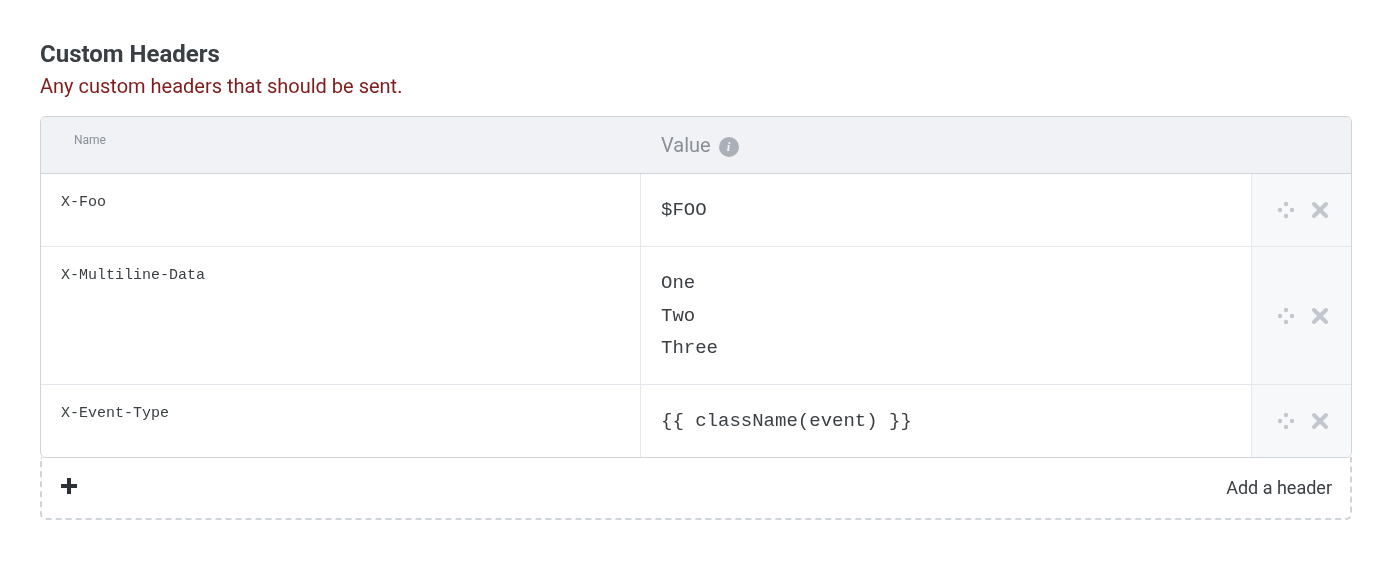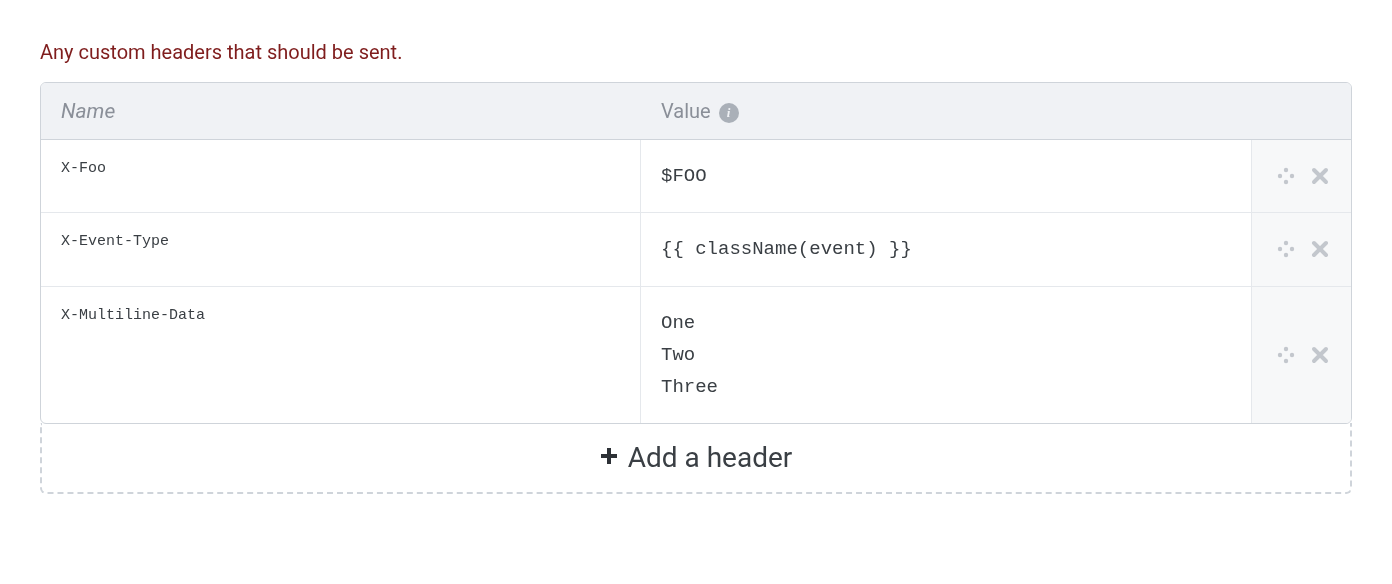--- a/index.html
+++ b/index.html
@@ -29,24 +29,23 @@
       border-radius: 6px;
       overflow: hidden;
     }
     .table-header {
       display: flex;
       background: #f0f2f5;
       border-bottom: 1px solid #cfd4da;
     }
     .col-name {
       flex: 0 0 600px;
-      padding: 16px 20px;
-      font-size: 21px;
+      padding: 16px 33px;
+      font-size: 12px;
       color: #8a8f98;
-      font-style: italic;
     }
     .col-value {
       flex: 1;
       padding: 16px 20px;
       font-size: 20px;
       color: #8a8f98;
       display: flex;
       align-items: flex-end;
       gap: 8px;
     }
@@ -110,71 +109,53 @@
       border: none;
       padding: 0;
     }
     .add-row {
       border: 2px dashed #cfd4da;
       border-top: none;
       border-radius: 0 0 6px 6px;
       padding: 18px;
       text-align: center;
       cursor: pointer;
-      font-size: 28px;
+      font-size: 18px;
       color: #3a3f44;
       display: flex;
       align-items: center;
-      justify-content: center;
+      justify-content: space-between;
       gap: 10px;
       margin-top: -1px;
     }
     .plus-icon {
       font-weight: 900;
       font-size: 22px;
     }
   </style>
 </head>
 <body>
 
 <div class="container">
+  <h2 class="section-title">Custom Headers</h2>
   <p class="section-description">Any custom headers that should be sent.</p>
 
   <div class="headers-table">
     <div class="table-header">
       <div class="col-name">Name</div>
       <div class="col-value">
         <span>Value</span>
         <span class="info-icon">i</span>
       </div>
     </div>
 
     <div id="rows">
         <div class="table-row">
           <div class="cell-name">X-Foo</div>
           <div class="cell-value">$FOO</div>
-          <div class="cell-actions">
-            <span class="drag-handle">
-              <svg width="22" height="22" viewBox="0 0 22 22">
-                <circle cx="11" cy="5" r="2.2" fill="#c3c7cd"></circle>
-                <circle cx="5" cy="11" r="2.2" fill="#c3c7cd"></circle>
-                <circle cx="17" cy="11" r="2.2" fill="#c3c7cd"></circle>
-                <circle cx="11" cy="17" r="2.2" fill="#c3c7cd"></circle>
-              </svg>
-            </span>
-            <button class="remove-btn">
-              <svg width="18" height="18" viewBox="0 0 18 18">
-                <path d="M3 3 L15 15 M15 3 L3 15" stroke="#c3c7cd" stroke-width="4" stroke-linecap="round"></path>
-              </svg>
-            </button>
-          </div>
-        </div>
-        <div class="table-row">
-          <div class="cell-name">X-Event-Type</div>
-          <div class="cell-value">{{ className(event) }}</div>
           <div class="cell-actions">
             <span class="drag-handle">
               <svg width="22" height="22" viewBox="0 0 22 22">
                 <circle cx="11" cy="5" r="2.2" fill="#c3c7cd"></circle>
                 <circle cx="5" cy="11" r="2.2" fill="#c3c7cd"></circle>
                 <circle cx="17" cy="11" r="2.2" fill="#c3c7cd"></circle>
                 <circle cx="11" cy="17" r="2.2" fill="#c3c7cd"></circle>
               </svg>
             </span>
             <button class="remove-btn">
@@ -198,20 +179,39 @@
                 <circle cx="11" cy="17" r="2.2" fill="#c3c7cd"></circle>
               </svg>
             </span>
             <button class="remove-btn">
               <svg width="18" height="18" viewBox="0 0 18 18">
                 <path d="M3 3 L15 15 M15 3 L3 15" stroke="#c3c7cd" stroke-width="4" stroke-linecap="round"></path>
               </svg>
             </button>
           </div>
         </div>
+        <div class="table-row">
+          <div class="cell-name">X-Event-Type</div>
+          <div class="cell-value">{{ className(event) }}</div>
+          <div class="cell-actions">
+            <span class="drag-handle">
+              <svg width="22" height="22" viewBox="0 0 22 22">
+                <circle cx="11" cy="5" r="2.2" fill="#c3c7cd"></circle>
+                <circle cx="5" cy="11" r="2.2" fill="#c3c7cd"></circle>
+                <circle cx="17" cy="11" r="2.2" fill="#c3c7cd"></circle>
+                <circle cx="11" cy="17" r="2.2" fill="#c3c7cd"></circle>
+              </svg>
+            </span>
+            <button class="remove-btn">
+              <svg width="18" height="18" viewBox="0 0 18 18">
+                <path d="M3 3 L15 15 M15 3 L3 15" stroke="#c3c7cd" stroke-width="4" stroke-linecap="round"></path>
+              </svg>
+            </button>
+          </div>
+        </div>
       </div>
   </div>
 
   <div class="add-row">
     <span class="plus-icon">
       <svg width="18" height="18" viewBox="0 0 18 18">
         <rect x="7" y="1" width="4" height="16" fill="#2d3136"></rect>
         <rect x="1" y="7" width="16" height="4" fill="#2d3136"></rect>
       </svg>
     </span>

